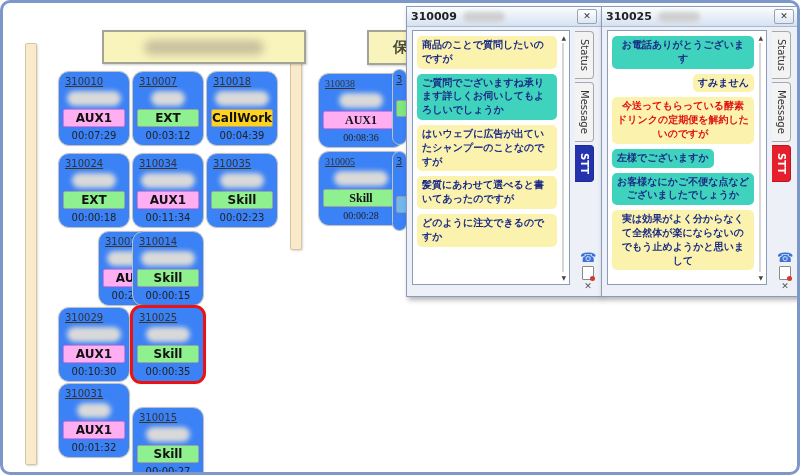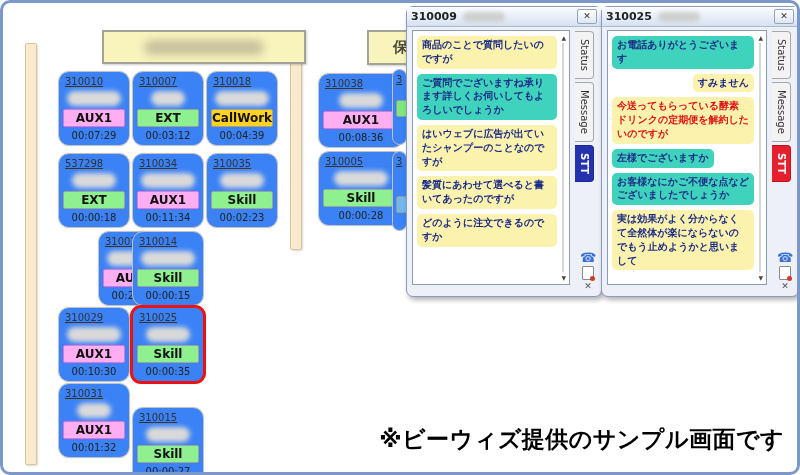--- a/index.html
+++ b/index.html
@@ -19,27 +19,27 @@
   .card.selected{border:3px solid #ee1111;margin-left:-2px;margin-top:-2px;}
   .card .cid{font-size:10px;color:#333;text-decoration:underline;margin:4px 0 0 6px;cursor:pointer;}
   .nameblur{height:15px;margin:4px auto 3px auto;background:#d9d9d9;border-radius:8px;filter:blur(2.5px);}
   .w1{width:34px;} .w2{width:44px;} .w3{width:54px;}
   .badge{margin:1px 4px 0 4px;height:16px;line-height:16px;text-align:center;font-size:12px;
          font-weight:bold;color:#111;border-radius:2px;}
   .aux1{background:#ffaef1;border:1px solid #e272d6;}
   .green{background:#8ef08f;border:1px solid #97a697;}
   .callwork{background:#ffd21f;border:1px solid #ab9f80;}
   .timer{text-align:center;font-size:10px;color:#222;margin-top:3px;}
-  .card.gr2{width:84px;}
+  .card.gr2{width:84px;font-family:Liberation Serif, serif;}
   .card.sliver{width:13px;overflow:hidden;}
   .sliver .cid{margin-left:3px;}
   .sliver-badge{position:absolute;left:3px;width:26px;height:15px;border:1px solid #999;border-radius:2px;}
   
   .chatwin{position:absolute;top:3px;height:289px;background:#edf0f6;border:1px solid #8b9cba;
-           border-radius:7px;box-shadow:2px 3px 5px rgba(0,0,0,.30);z-index:5;}
+           border-radius:0;box-shadow:2px 3px 5px rgba(0,0,0,.30);z-index:5;}
   .titlebar{height:19px;background:linear-gradient(#fbfdff,#d6e1f1);border-bottom:1px solid #aab8cc;
             display:flex;align-items:center;padding:0 4px;font-size:11px;font-weight:bold;color:#222;}
   .titleblob{width:42px;height:10px;margin-left:6px;background:#cfcfcf;border-radius:5px;filter:blur(2px);}
   .closebtn{margin-left:auto;width:18px;height:13px;border:1px solid #97a4b8;border-radius:2px;
             background:linear-gradient(#ffffff,#dde6f2);font-size:9px;line-height:12px;text-align:center;
             color:#333;cursor:pointer;}
   .transcript{position:absolute;left:5px;top:23px;width:158px;bottom:11px;background:#fff;
               border:1px solid #8b9cba;overflow:hidden;padding:5px 12px 12px 4px;box-sizing:border-box;}
   .msgcol{display:flex;flex-direction:column;gap:5px;}
   .msg{max-width:135px;padding:2px 5px 3px 5px;border-radius:5px;font-size:10px;line-height:1.38;
@@ -100,21 +100,21 @@
     <div class="timer">00:03:12</div>
   </div>
   <div class="card" style="left:203px;top:68px;">
     <div class="cid">310018</div>
     <div class="nameblur w3"></div>
     <div class="badge callwork">CallWork</div>
     <div class="timer">00:04:39</div>
   </div>
 
   <div class="card" style="left:55px;top:150px;">
-    <div class="cid">537298</div>
+    <div class="cid">310024</div>
     <div class="nameblur w2"></div>
     <div class="badge green">EXT</div>
     <div class="timer">00:00:18</div>
   </div>
   <div class="card" style="left:129px;top:150px;">
     <div class="cid">310034</div>
     <div class="nameblur w3"></div>
     <div class="badge aux1">AUX1</div>
     <div class="timer">00:11:34</div>
   </div>
@@ -216,21 +216,21 @@
       <div class="x-ic">✕</div>
     </div>
   </div>
 
   <div class="chatwin" style="left:598px;width:196px;">
     <div class="titlebar">
       <span>310025</span>
       <span class="titleblob"></span>
       <span class="closebtn">✕</span>
     </div>
-    <div class="transcript" style="width:160px;">
+    <div class="transcript" style="width:160px;text-align:center;">
       <div class="msgcol">
         <div class="msg left tealb">お電話ありがとうございます</div>
         <div class="msg right yellowb">すみません</div>
         <div class="msg right yellowb alert">今送ってもらっている酵素ドリンクの定期便を解約したいのですが</div>
         <div class="msg left tealb">左様でございますか</div>
         <div class="msg left tealb">お客様なにかご不便な点などございましたでしょうか</div>
         <div class="msg right yellowb">実は効果がよく分からなくて全然体が楽にならないのでもう止めようかと思いまして</div>
       </div>
       <div class="scroll-up">▲</div>
       <div class="scroll-track"></div>
@@ -241,15 +241,14 @@
       <div class="vtab">Message</div>
       <div class="vtab active-red">STT</div>
     </div>
     <div class="win-icons">
       <div class="phone-ic">☎</div>
       <div class="doc-ic"></div>
       <div class="x-ic">✕</div>
     </div>
   </div>
 
-  <div class="caption">※ビーウィズ提供のサンプル画面です</div>
 
 </div>
 
 </body></html>

